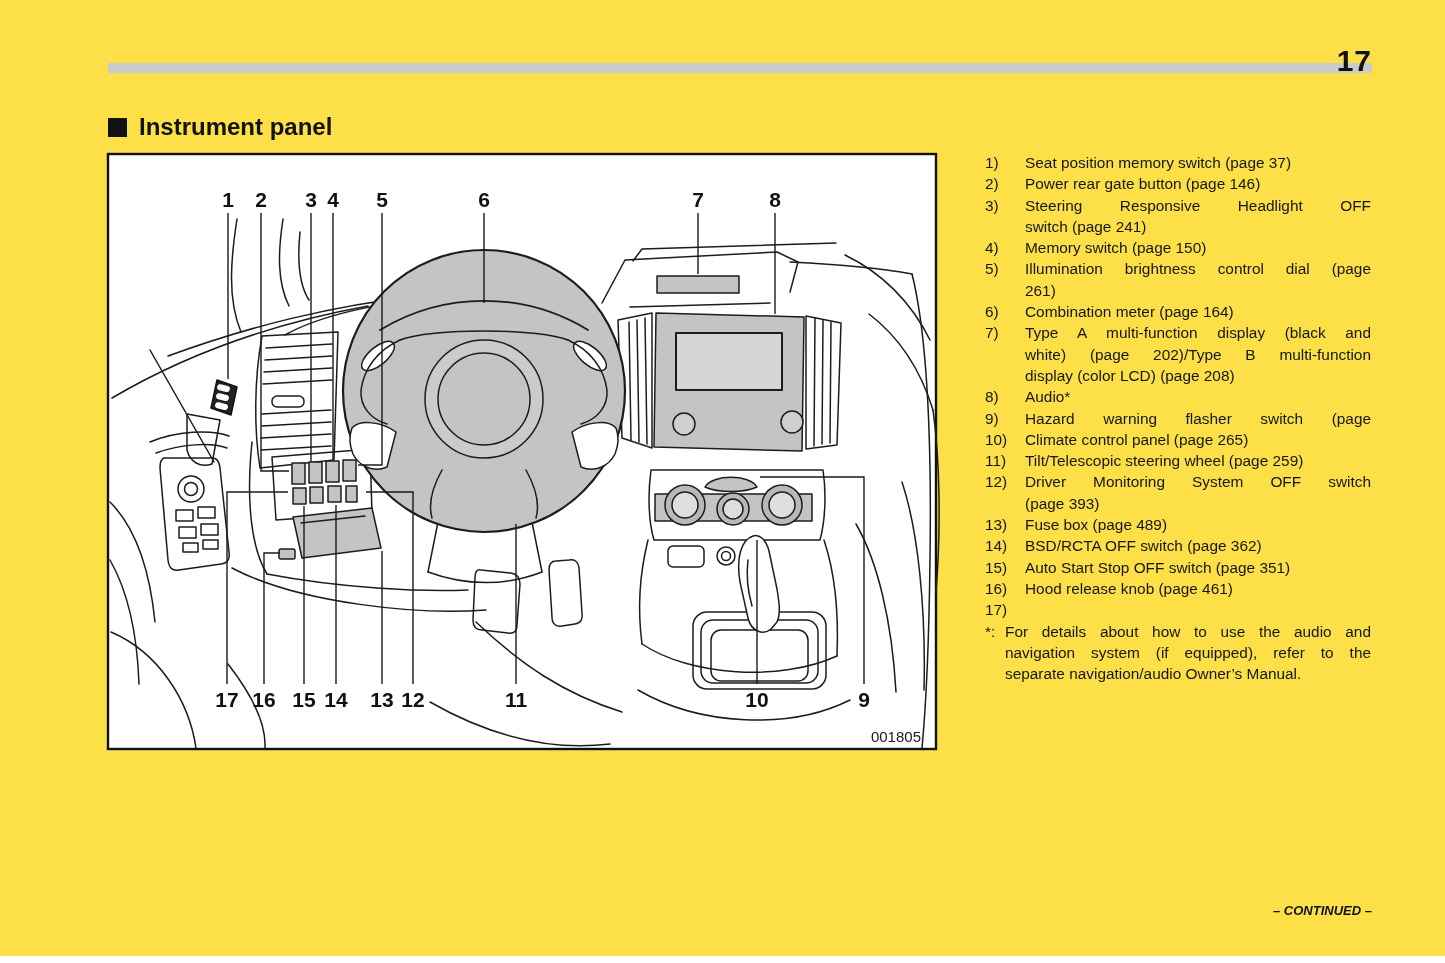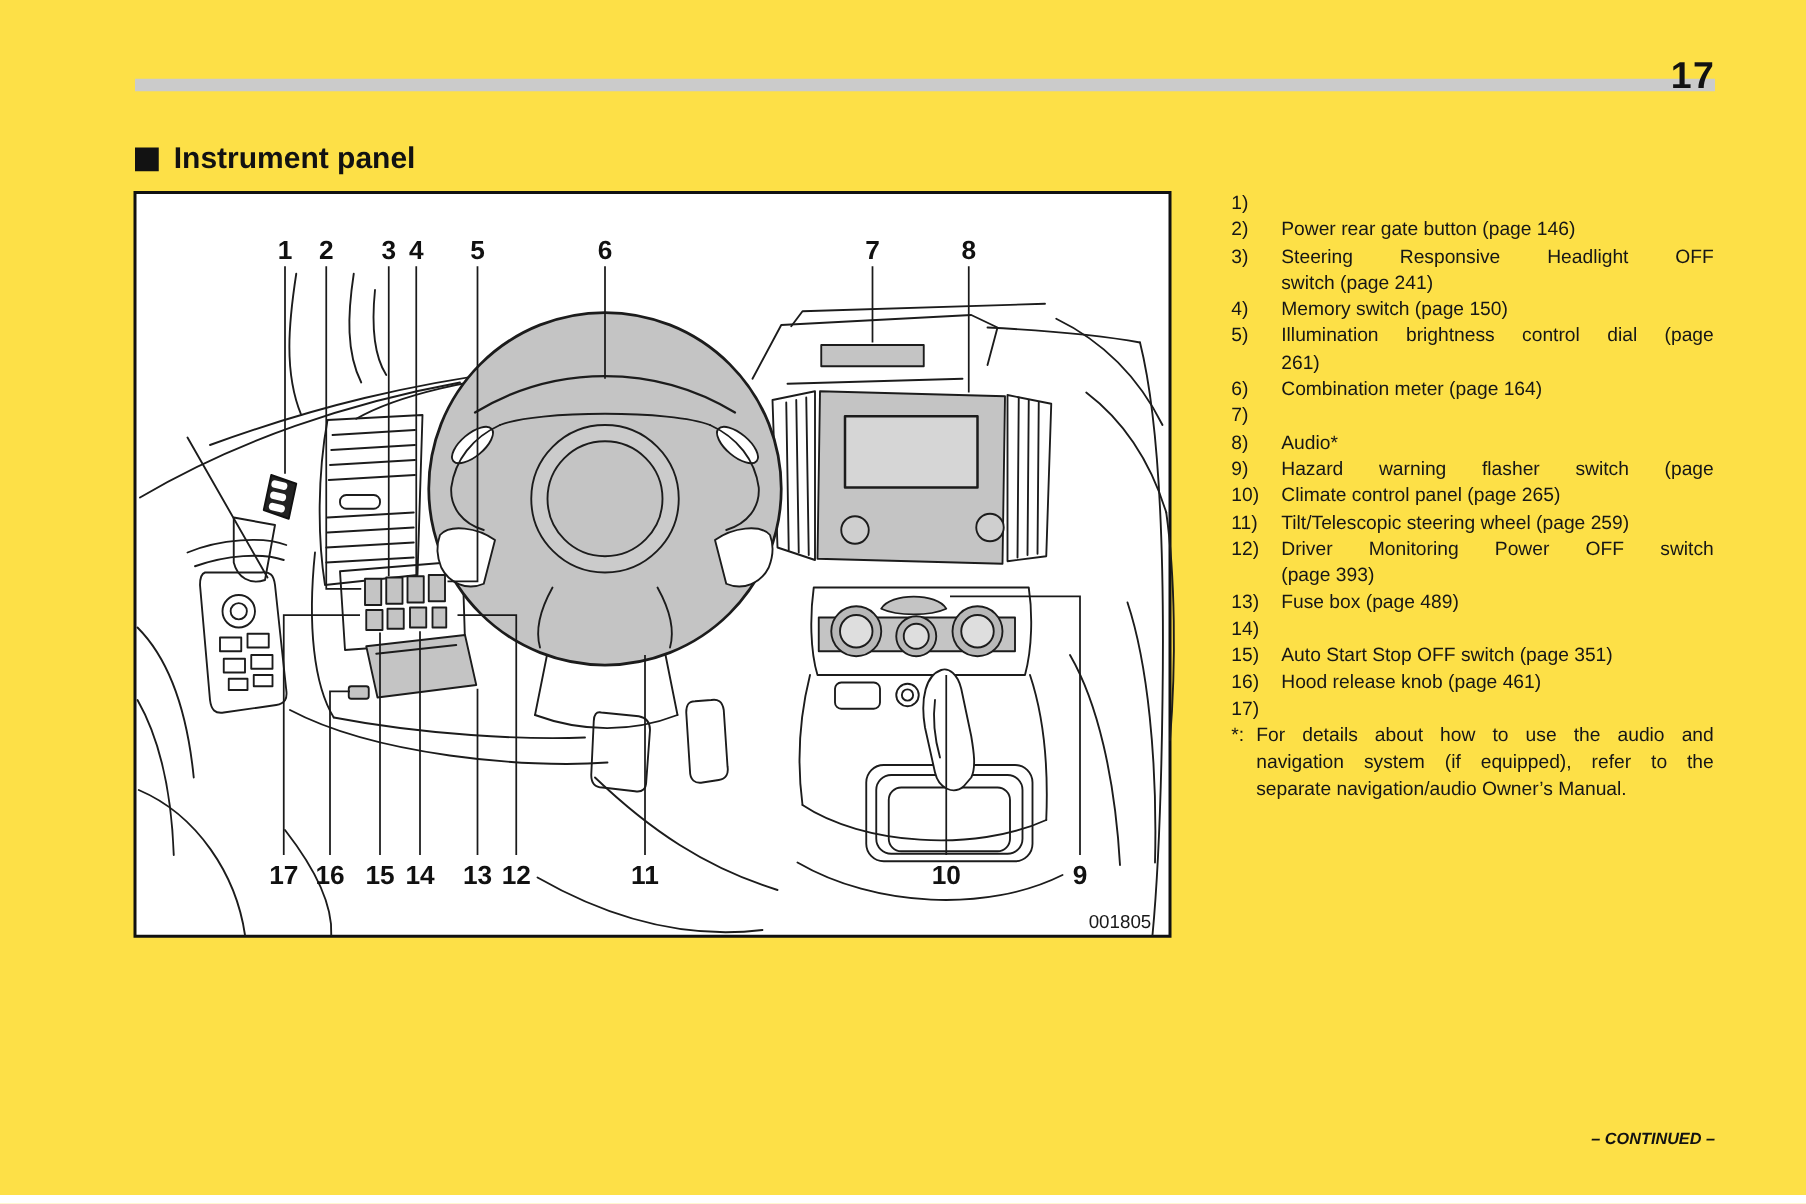--- a/index.html
+++ b/index.html
@@ -216,20 +216,23 @@
         <path d="M227,684 L227,492 L288,492" class="leader"></path>
         <text x="227" y="707" class="dlabel">17</text>
       </g>
 
     <text class="figcode" x="921" y="742">001805</text>
   </svg>
 
   <div id="legend">
       <div class="li">
         <span class="num">1)</span>
+        <div class="txt">
+          <div class="ln">Seat position memory switch (page 37)</div>
+        </div>
       </div>
       <div class="li">
         <span class="num">2)</span>
         <div class="txt">
           <div class="ln">Power rear gate button (page 146)</div>
         </div>
       </div>
       <div class="li">
         <span class="num">3)</span>
         <div class="txt">
@@ -251,20 +254,25 @@
         </div>
       </div>
       <div class="li">
         <span class="num">6)</span>
         <div class="txt">
           <div class="ln">Combination meter (page 164)</div>
         </div>
       </div>
       <div class="li">
         <span class="num">7)</span>
+        <div class="txt">
+          <div class="ln j">Type A multi-function display (black and</div>
+          <div class="ln j">white) (page 202)/Type B multi-function</div>
+          <div class="ln">display (color LCD) (page 208)</div>
+        </div>
       </div>
       <div class="li">
         <span class="num">8)</span>
         <div class="txt">
           <div class="ln">Audio*</div>
         </div>
       </div>
       <div class="li">
         <span class="num">9)</span>
         <div class="txt">
@@ -279,32 +287,35 @@
       </div>
       <div class="li">
         <span class="num">11)</span>
         <div class="txt">
           <div class="ln">Tilt/Telescopic steering wheel (page 259)</div>
         </div>
       </div>
       <div class="li">
         <span class="num">12)</span>
         <div class="txt">
-          <div class="ln j">Driver Monitoring Power OFF switch</div>
+          <div class="ln j">Driver Monitoring System OFF switch</div>
           <div class="ln">(page 393)</div>
         </div>
       </div>
       <div class="li">
         <span class="num">13)</span>
         <div class="txt">
           <div class="ln">Fuse box (page 489)</div>
         </div>
       </div>
       <div class="li">
         <span class="num">14)</span>
+        <div class="txt">
+          <div class="ln">BSD/RCTA OFF switch (page 362)</div>
+        </div>
       </div>
       <div class="li">
         <span class="num">15)</span>
         <div class="txt">
           <div class="ln">Auto Start Stop OFF switch (page 351)</div>
         </div>
       </div>
       <div class="li">
         <span class="num">16)</span>
         <div class="txt">

